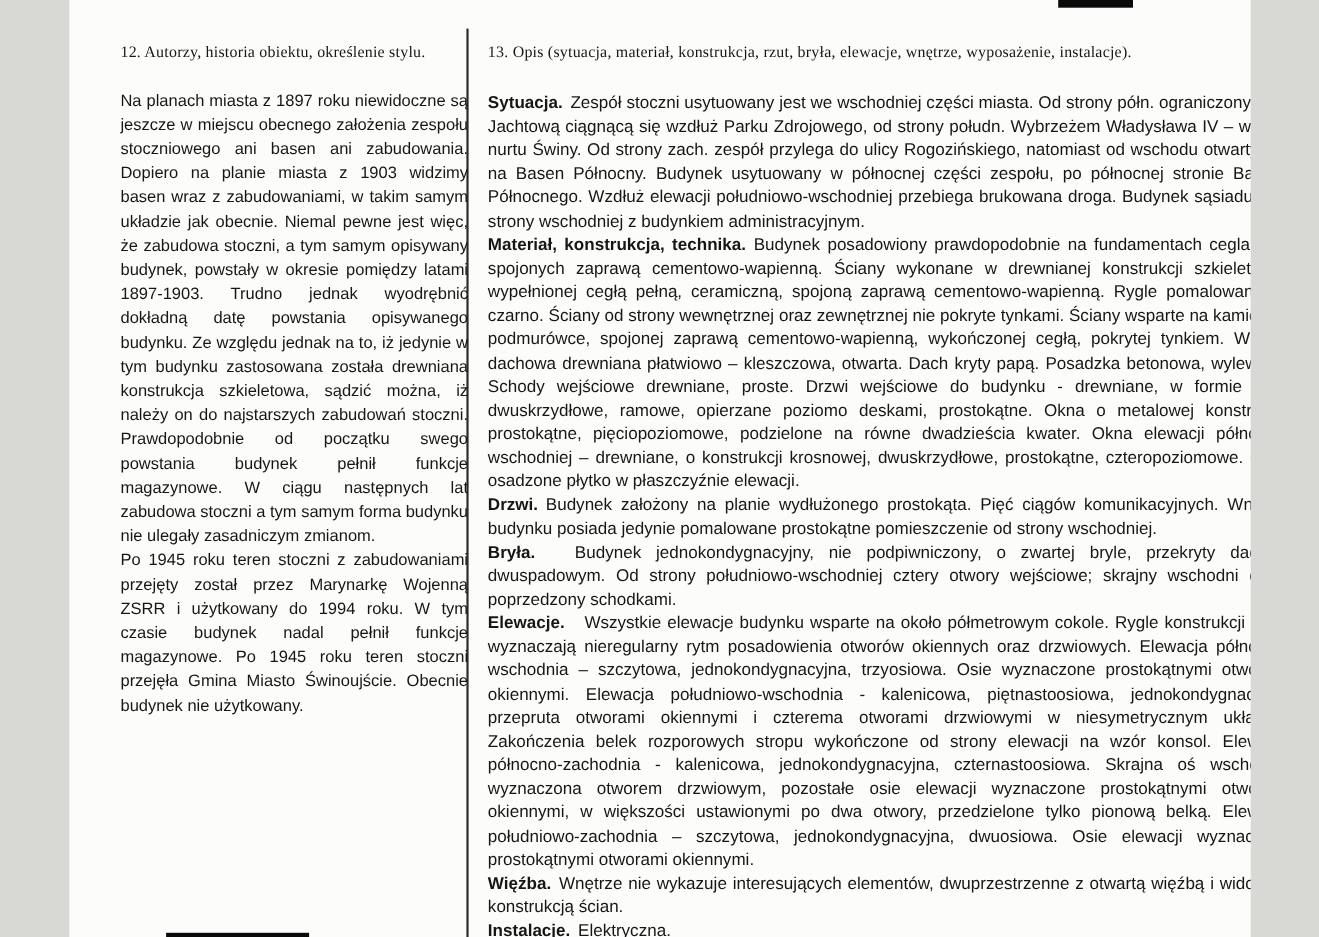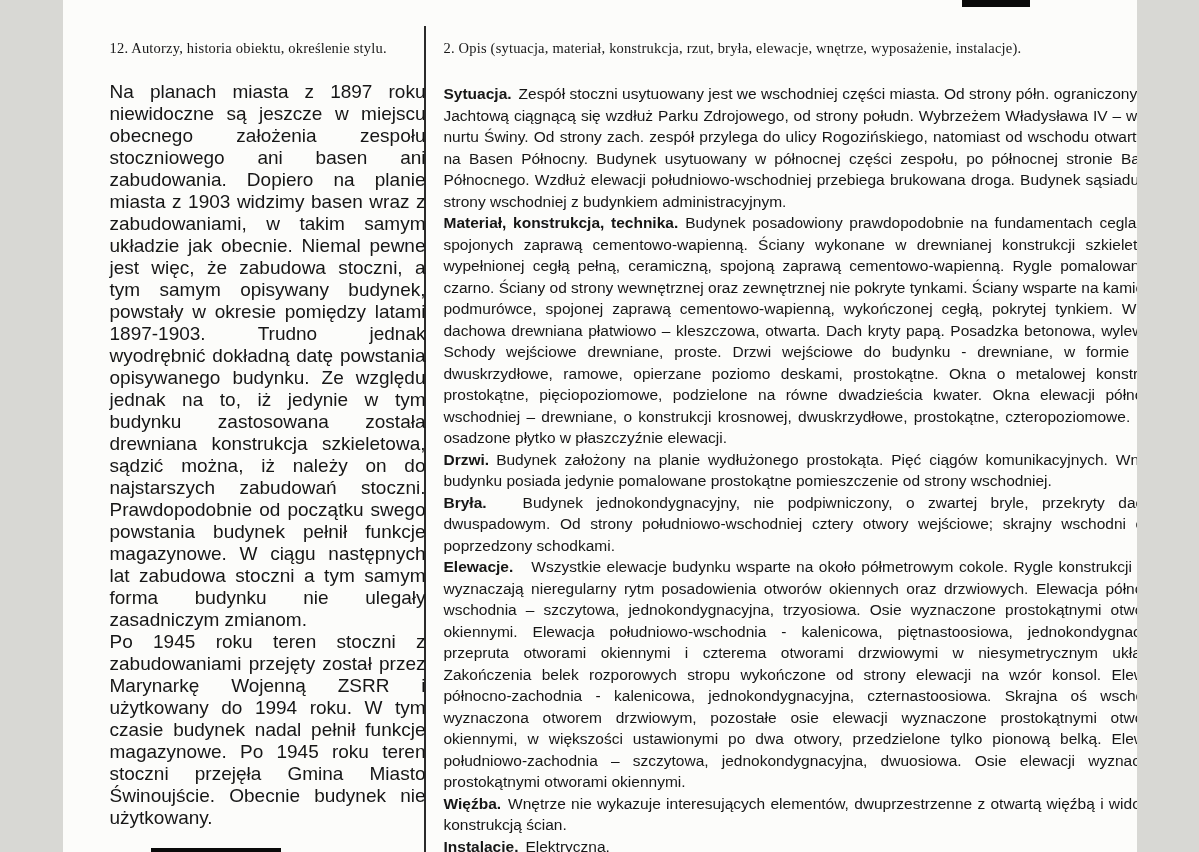--- a/index.html
+++ b/index.html
@@ -20,21 +20,21 @@
     white-space: nowrap;
   }
   .col-left {
     position: absolute;
     left: 47px;
     top: 40px;
     width: 316px;
   }
   .left-body {
     margin-top: 24px;
-    font-size: 19px;
+    font-size: 15px;
     line-height: 22px;
     text-align: justify;
   }
   .left-body p { margin: 0; }
   .divider {
     position: absolute;
     left: 361px;
     top: 26px;
     width: 2px;
     height: 826px;
@@ -80,21 +80,21 @@
 
   <div class="col-left">
     <div class="col-header">12. Autorzy, historia obiektu, określenie stylu.</div>
     <div class="left-body">
       <p>Na planach miasta z 1897 roku niewidoczne są jeszcze w miejscu obecnego założenia zespołu stoczniowego ani basen ani zabudowania. Dopiero na planie miasta z 1903 widzimy basen wraz z zabudowaniami, w takim samym układzie jak obecnie. Niemal pewne jest więc, że zabudowa stoczni, a tym samym opisywany budynek, powstały w okresie pomiędzy latami 1897-1903. Trudno jednak wyodrębnić dokładną datę powstania opisywanego budynku. Ze względu jednak na to, iż jedynie w tym budynku zastosowana została drewniana konstrukcja szkieletowa, sądzić można, iż należy on do najstarszych zabudowań stoczni. Prawdopodobnie od początku swego powstania budynek pełnił funkcje magazynowe. W ciągu następnych lat zabudowa stoczni a tym samym forma budynku nie ulegały zasadniczym zmianom.</p>
       <p>Po 1945 roku teren stoczni z zabudowaniami przejęty został przez Marynarkę Wojenną ZSRR i użytkowany do 1994 roku. W tym czasie budynek nadal pełnił funkcje magazynowe. Po 1945 roku teren stoczni przejęła Gmina Miasto Świnoujście. Obecnie budynek nie użytkowany.</p>
     </div>
   </div>
 
   <div class="col-right">
-    <div class="col-header">2. Opis (sytuacja, materiał, konstrukcja, rzut, bryła, elewacje, wnętrze, wyposażenie, instalacje).</div>
+    <div class="col-header">13. Opis (sytuacja, materiał, konstrukcja, rzut, bryła, elewacje, wnętrze, wyposażenie, instalacje).</div>
     <div class="right-body">
 
       <p><span class="sec-heading">Sytuacja.</span><span>Zespół stoczni usytuowany jest we wschodniej części miasta. Od strony półn. ograniczony ulicą Jachtową ciągnącą się wzdłuż Parku Zdrojowego, od strony połudn. Wybrzeżem Władysława IV – wzdłuż nurtu Świny. Od strony zach. zespół przylega do ulicy Rogozińskiego, natomiast od wschodu otwarty jest na Basen Północny. Budynek usytuowany w północnej części zespołu, po północnej stronie Basenu Północnego. Wzdłuż elewacji południowo-wschodniej przebiega brukowana droga. Budynek sąsiaduje od strony wschodniej z budynkiem administracyjnym.</span></p>
 
       <p><span class="sec-heading">Materiał, konstrukcja, technika.</span><span>Budynek posadowiony prawdopodobnie na fundamentach ceglanych, spojonych zaprawą cementowo-wapienną. Ściany wykonane w drewnianej konstrukcji szkieletowej, wypełnionej cegłą pełną, ceramiczną, spojoną zaprawą cementowo-wapienną. Rygle pomalowane na czarno. Ściany od strony wewnętrznej oraz zewnętrznej nie pokryte tynkami. Ściany wsparte na kamiennej podmurówce, spojonej zaprawą cementowo-wapienną, wykończonej cegłą, pokrytej tynkiem. Więźba dachowa drewniana płatwiowo – kleszczowa, otwarta. Dach kryty papą. Posadzka betonowa, wylewana. Schody wejściowe drewniane, proste. Drzwi wejściowe do budynku - drewniane, w formie wrót, dwuskrzydłowe, ramowe, opierzane poziomo deskami, prostokątne. Okna o metalowej konstrukcji, prostokątne, pięciopoziomowe, podzielone na równe dwadzieścia kwater. Okna elewacji północno-wschodniej – drewniane, o konstrukcji krosnowej, dwuskrzydłowe, prostokątne, czteropoziomowe. Okna osadzone płytko w płaszczyźnie elewacji.</span></p>
 
       <p><span class="sec-heading">Drzwi.</span><span>Budynek założony na planie wydłużonego prostokąta. Pięć ciągów komunikacyjnych. Wnętrze budynku posiada jedynie pomalowane prostokątne pomieszczenie od strony wschodniej.</span></p>
 
       <p><span class="sec-heading gap-lg">Bryła.</span><span>Budynek jednokondygnacyjny, nie podpiwniczony, o zwartej bryle, przekryty dachem dwuspadowym. Od strony południowo-wschodniej cztery otwory wejściowe; skrajny wschodni otwór poprzedzony schodkami.</span></p>
 

